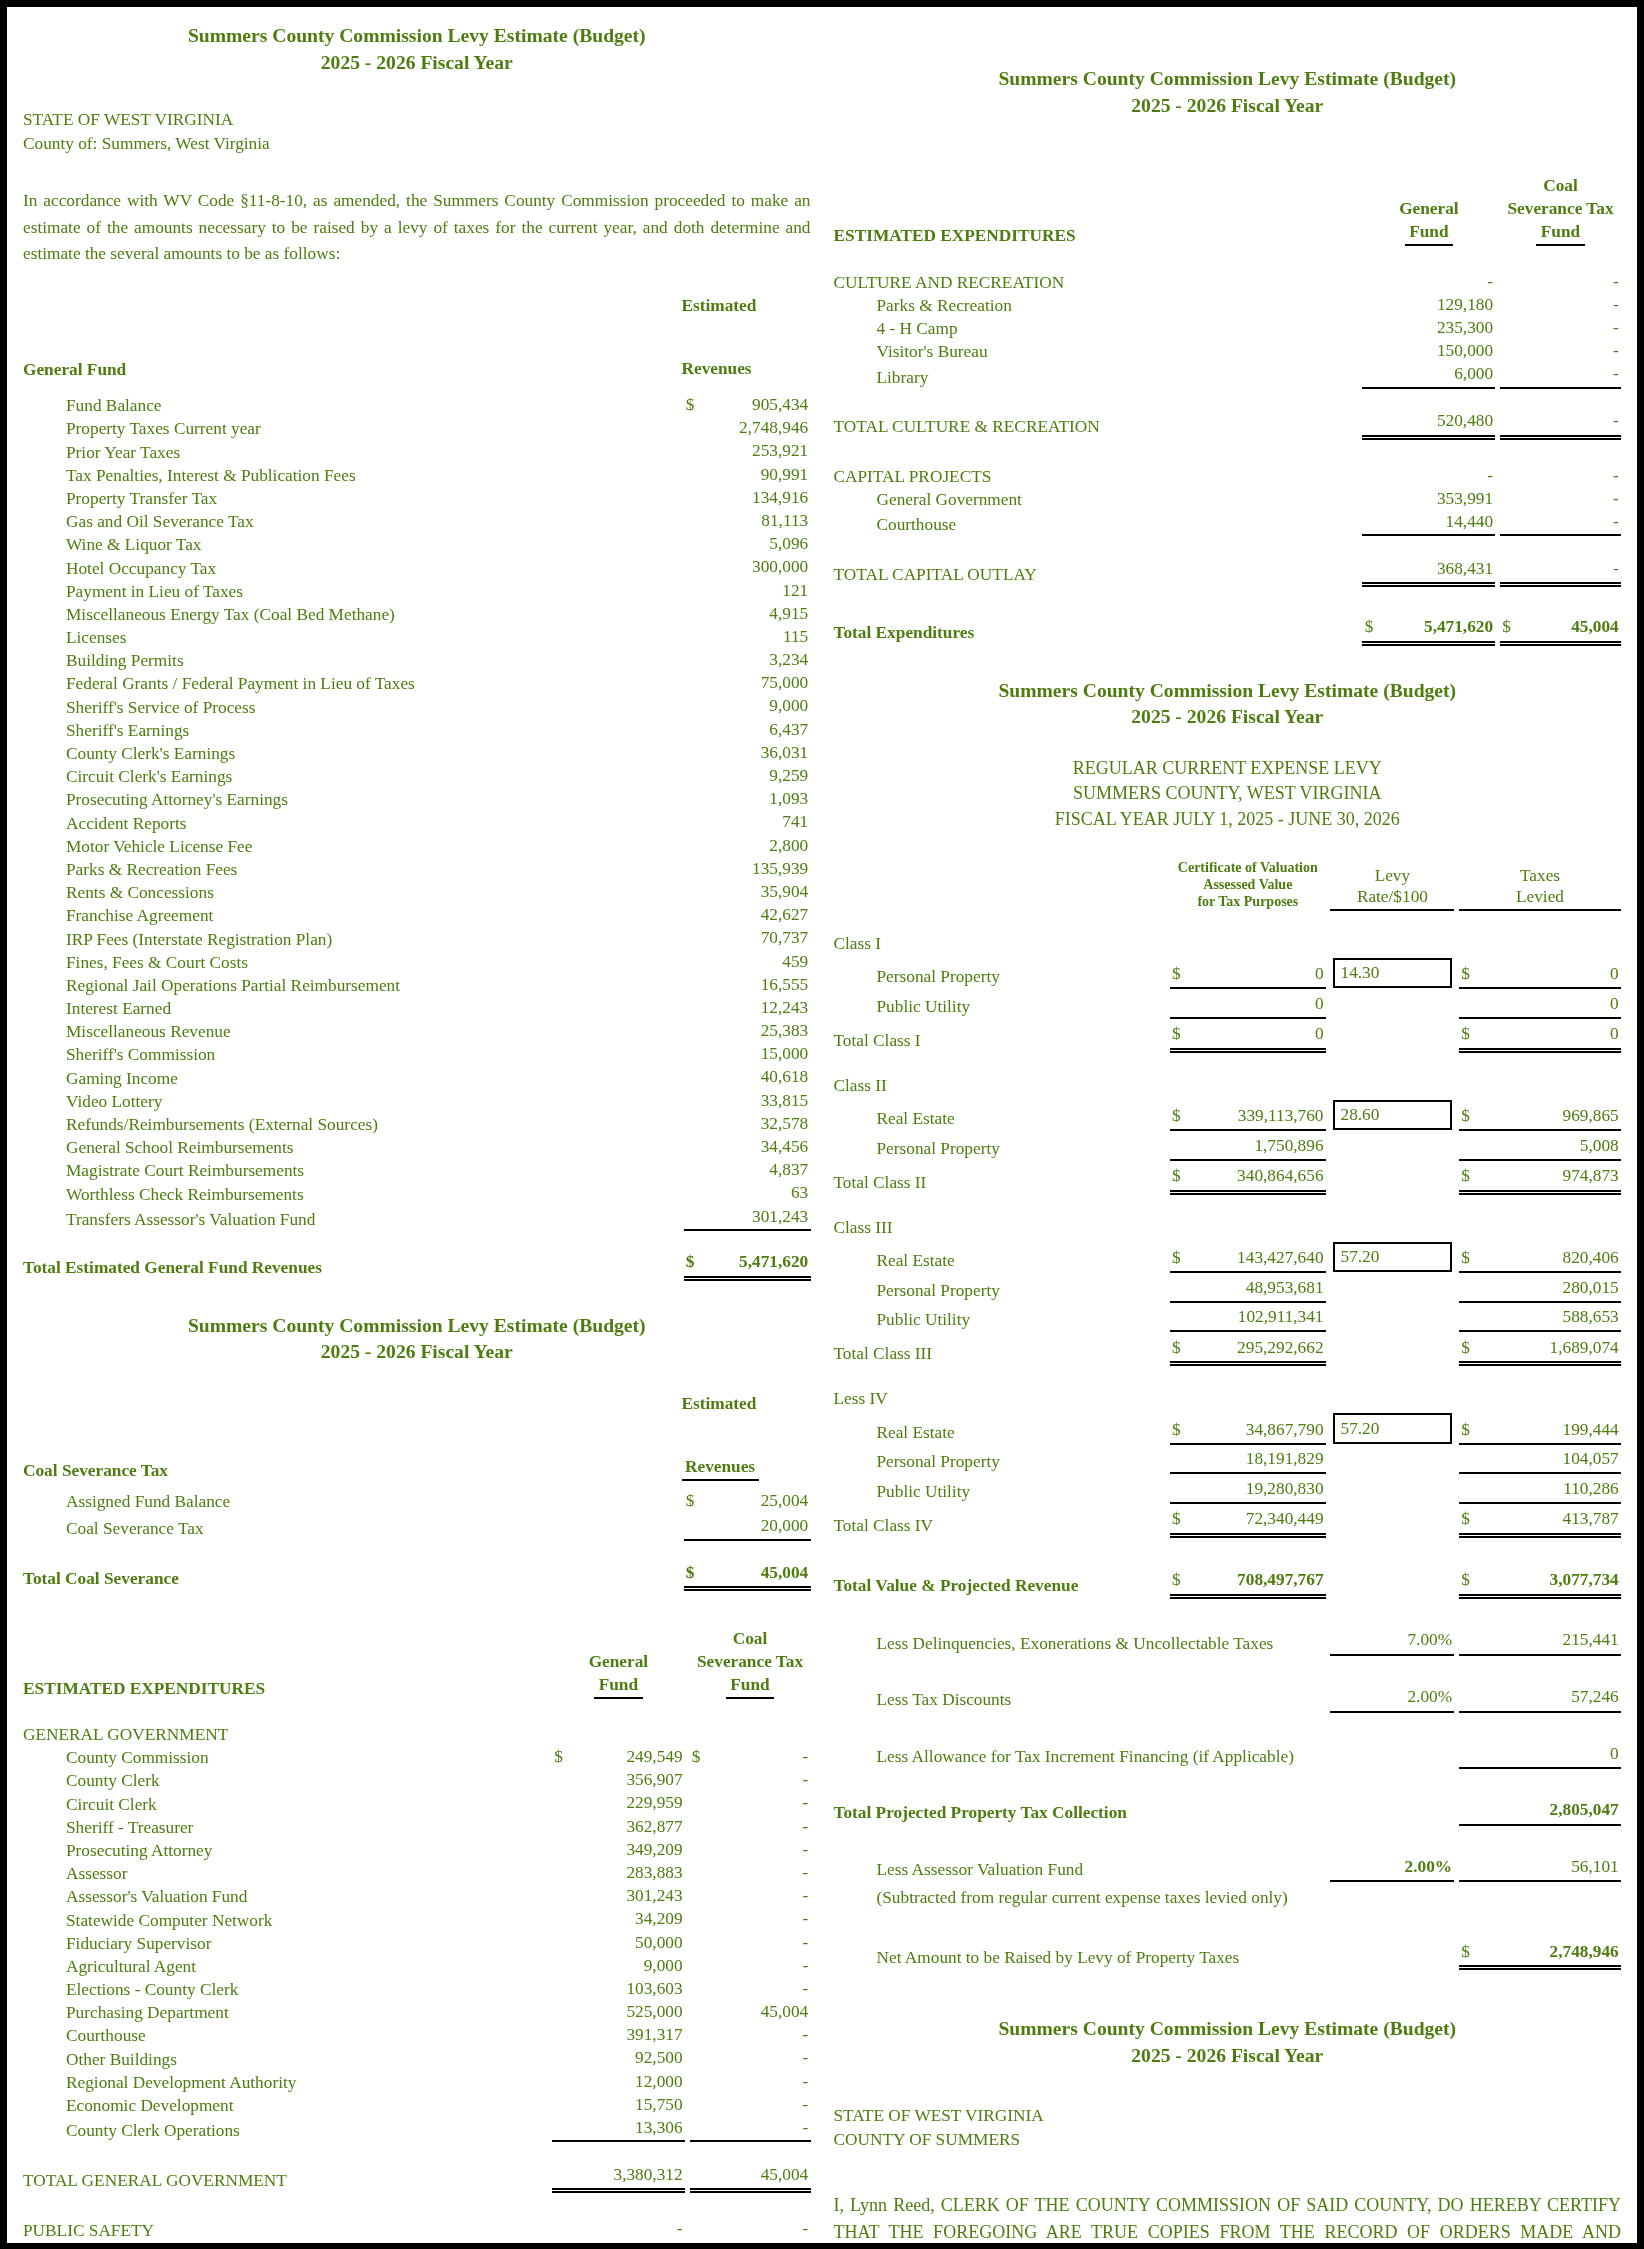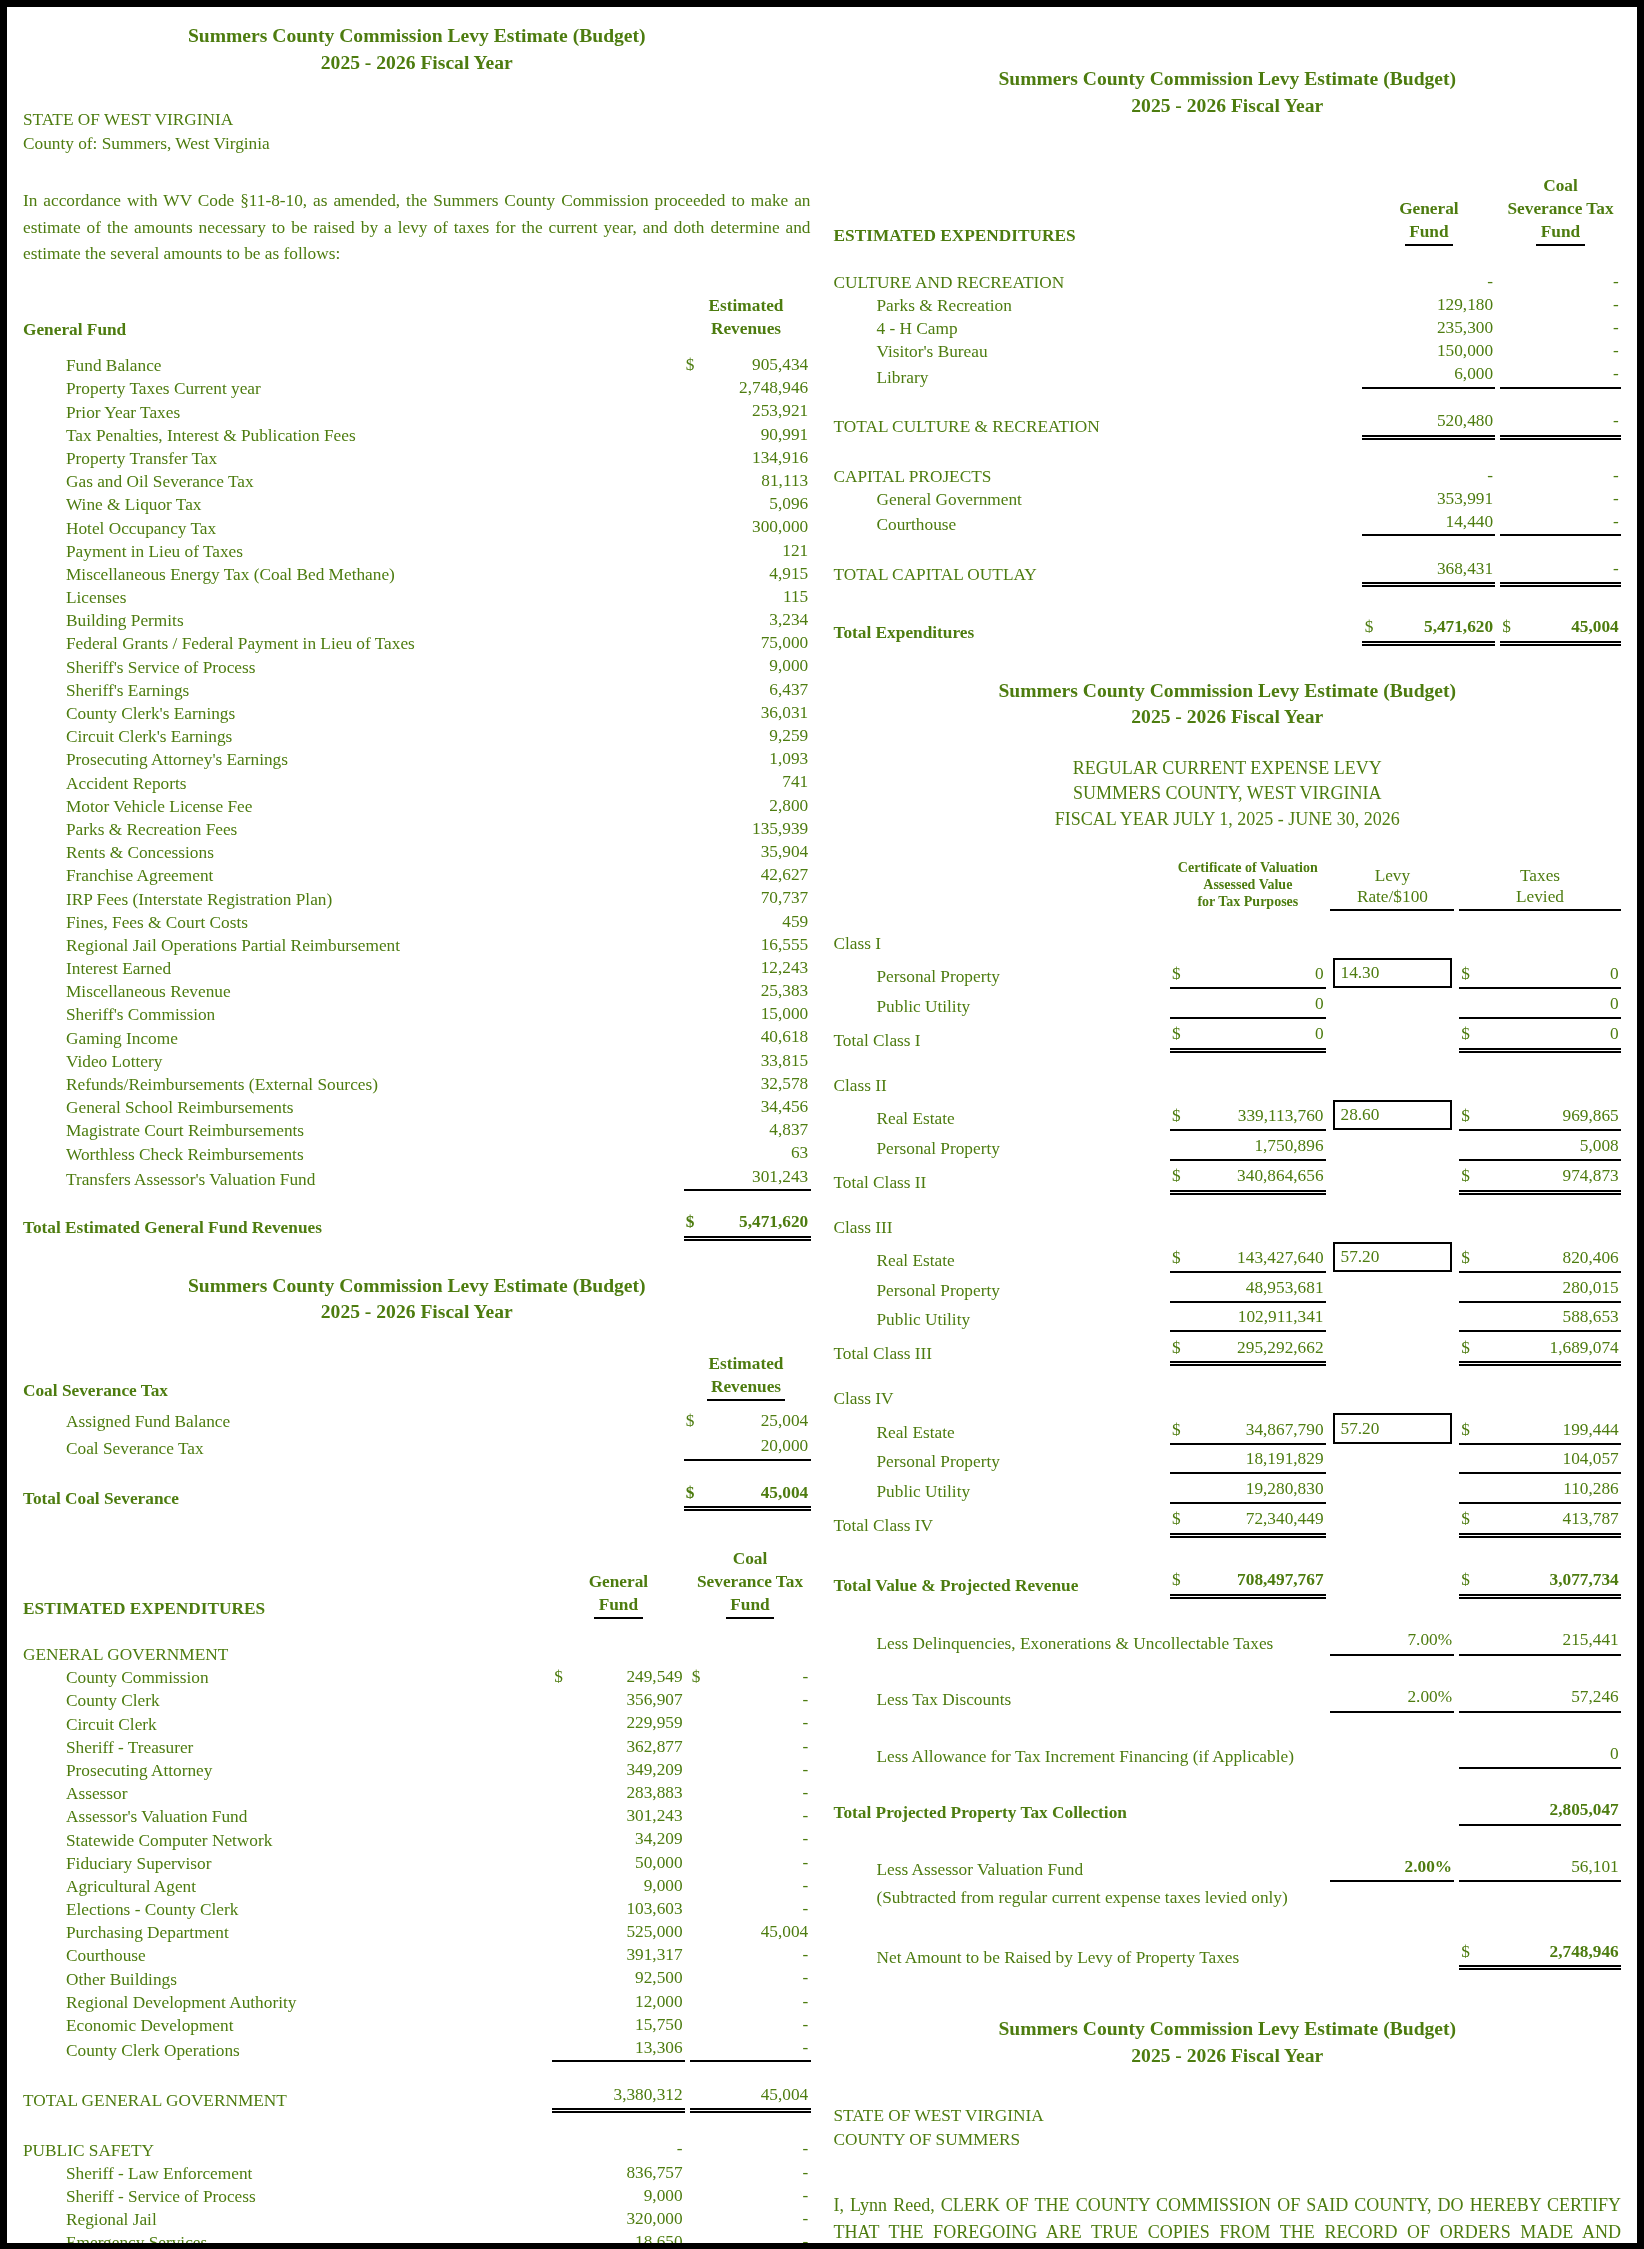--- a/index.html
+++ b/index.html
@@ -26,22 +26,22 @@
   .rev .lbl, .exp.i .lbl, .lev.item .lbl, .adj .lbl.ind { padding-left:43px; }
   .rev.total .lbl { padding-left:0; }
   .cell { display:flex; justify-content:flex-end; align-items:baseline; padding:0 2.3px 1.2px 2.3px; }
   .cell .cur { margin-right:auto; }
   .cell .num { text-align:right; white-space:nowrap; }
   .w220 { width:127px; } .w230 { width:133px; } .w210 { width:121px; }
   .w270 { width:156px; } .w215 { width:124px; } .w280 { width:162px; }
   .u  { border-bottom:2.3px solid #000; }
   .uu { border-bottom:5.8px double #000; }
   .gfhead { margin-top:26.5px; }
-  .gfhead .colhead { width:129px; display:flex; flex-direction:column; align-items:center;
-                     font-weight:bold; line-height:23px; }
+  .gfhead .colhead { width:129px; display:flex; flex-direction:column; align-items:flex-start;
+                     font-weight:bold; line-height:23px;gap:40px; }
   .gfhead .colhead i, .fch i, .lvh i { font-style:normal; display:block; text-align:center; }
   .csul { border-bottom:2.3px solid #000; padding:0 3.5px 0.6px 3.5px; }
   .rows { margin-top:14px; }
   .rows-tight { margin-top:8px; }
   .row.rev { line-height:22px; }
   .row.rev.cs { line-height:24px; }
   .row.rev.total { margin-top:18.5px; line-height:25.4px; }
   .exphead { margin-top:36px; }
   .exphead .fch { display:flex; flex-direction:column; align-items:center; justify-content:flex-end;
                   font-weight:bold; line-height:23px; }
@@ -915,21 +915,21 @@
           </span>
           <span class="gap8"></span>
           <span class="cell w215"></span>
           <span class="gap8"></span>
           <span class="cell w280 uu">
             <span class="cur">$</span>
             <span class="num">1,689,074</span>
           </span>
         </div>
         <div class="row lev class">
-          <span class="lbl">Class IV</span>
+          <span class="lbl">Less IV</span>
         </div>
         <div class="row lev item">
           <span class="lbl">Real Estate</span>
           <span class="cell w270 u">
             <span class="cur">$</span>
             <span class="num">34,867,790</span>
           </span>
           <span class="gap8"></span>
           <span class="cell w215">
             <span class="ratebox">57.20</span>

